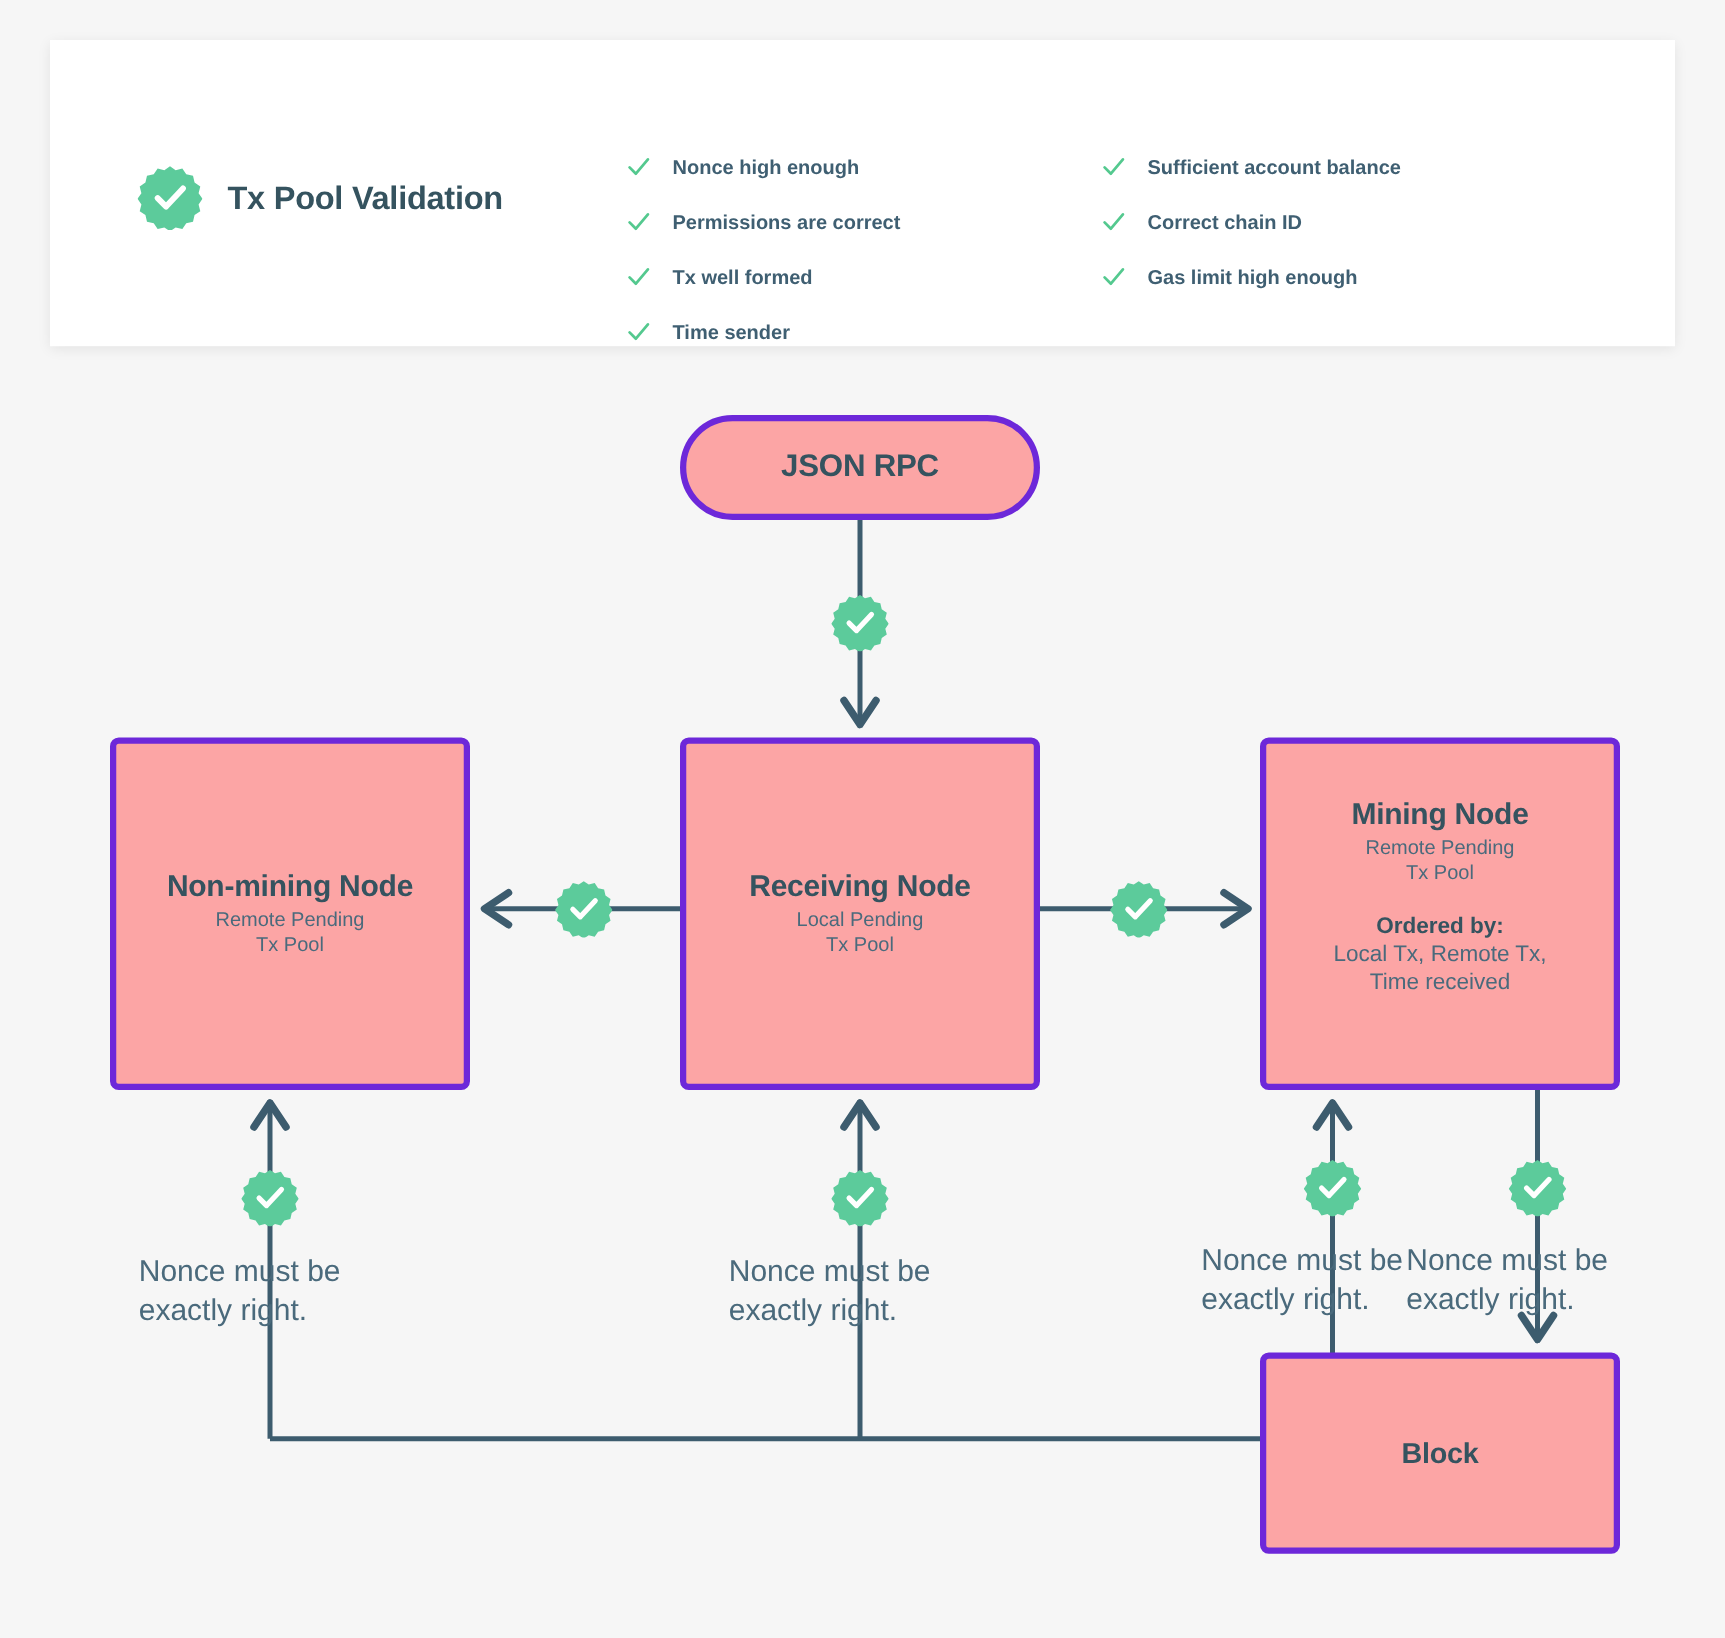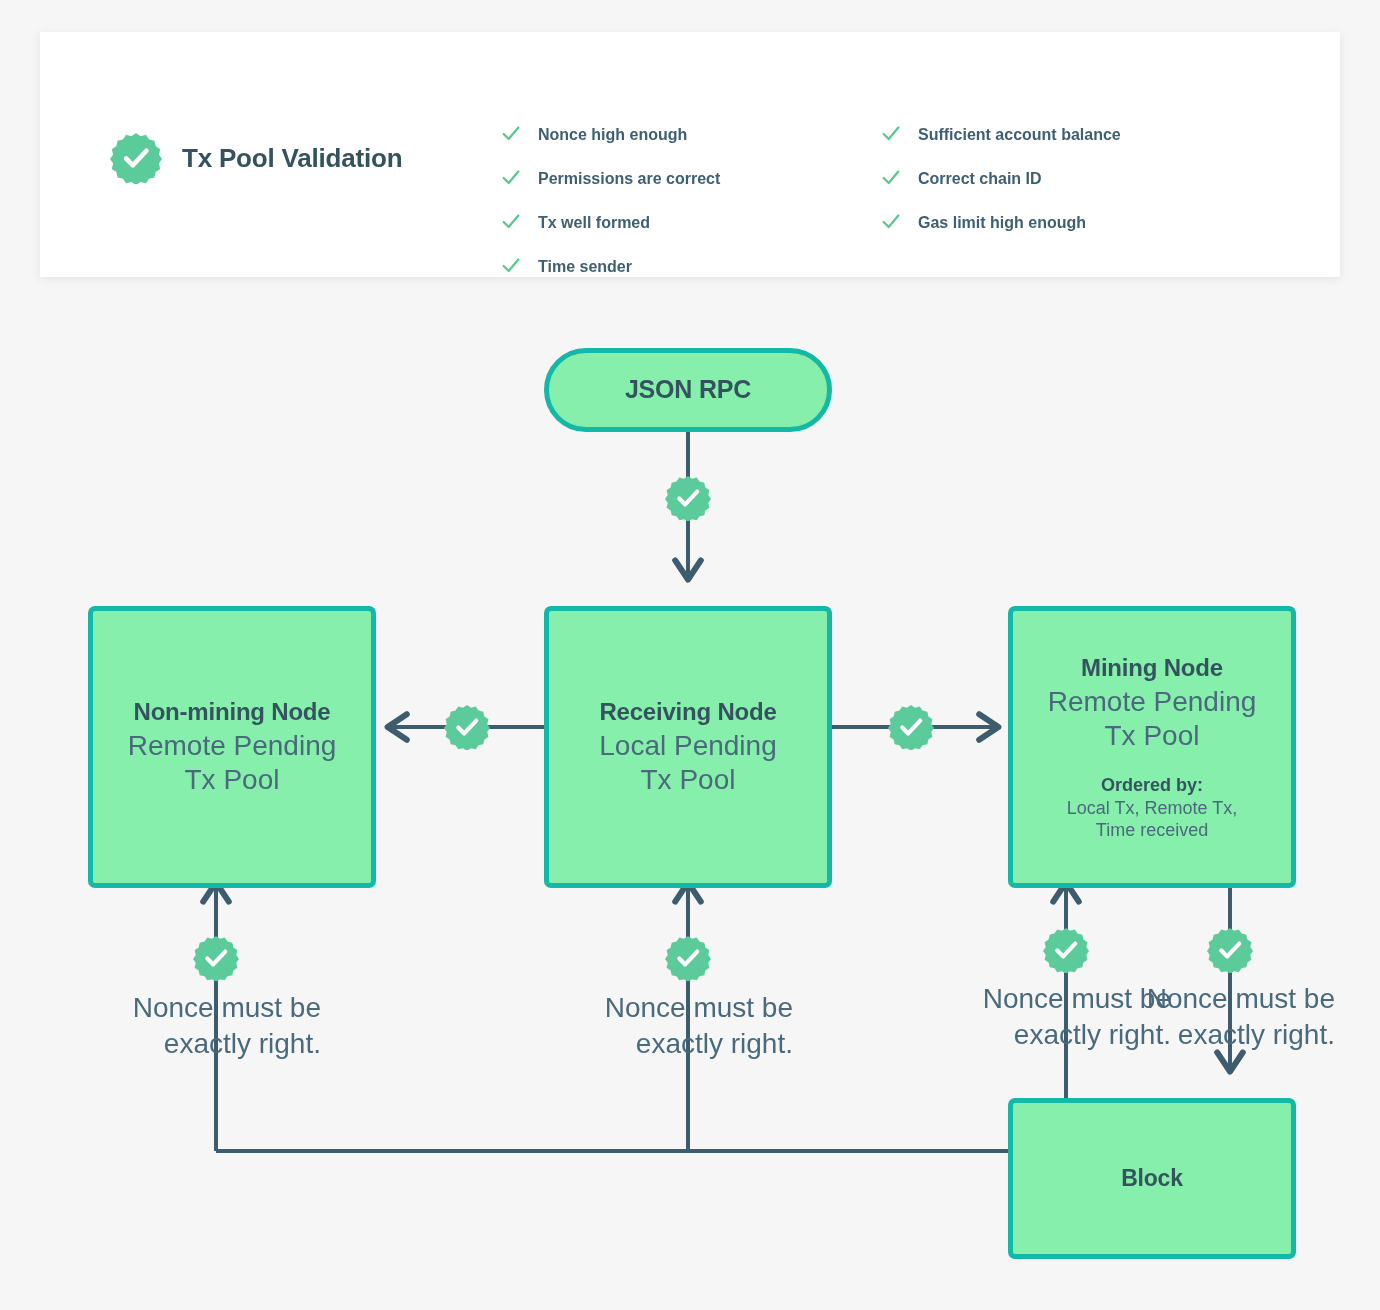--- a/index.html
+++ b/index.html
@@ -82,45 +82,44 @@
     position: absolute;
     left: 0; top: 0;
     width: 1380px;
     height: 1310px;
     pointer-events: none;
   }
 
   
   .node {
     position: absolute;
-    background: #86efac;
-    border: 5px solid #14b8a6;
+    background: #fca5a5;
+    border: 5px solid #6d28d9;
     box-sizing: border-box;
     display: flex;
     flex-direction: column;
     align-items: center;
     justify-content: center;
     text-align: center;
-    margin-top: 16px;
   }
   .node-pill {
     border-radius: 48px;
   }
   .node-rect {
     border-radius: 7px;
   }
   .node-title {
     font-size: 24px;
     font-weight: bold;
     color: #35535f;
     letter-spacing: -0.2px;
     line-height: 1.25;
   }
   .node-sub {
-    font-size: 28px;
+    font-size: 16px;
     color: #4a6a7c;
     line-height: 1.22;
     margin-top: 2px;
     white-space: pre-line;
   }
   .node-detail-head {
     font-size: 18px;
     font-weight: bold;
     color: #35535f;
     margin-top: 22px;
@@ -151,26 +150,27 @@
     height: 46px;
     transform: translate(-50%, -50%);
   }
   .badge.lg { width: 52px; height: 52px; }
   .badge svg { display: block; width: 100%; height: 100%; }
 
   
   .edge-caption {
     position: absolute;
     transform: translateX(-50%);
-    text-align: right;
-    font-size: 28px;
+    text-align: left;
+    font-size: 24px;
     line-height: 1.3;
     color: #4a6a7c;
     white-space: pre-line;
     width: 210px;
+    margin-top: 12px;
   }
 </style>
 </head>
 <body>
 
 <div id="stage">
 
   <div class="header-card">
 
     <div class="header-title-wrap">

